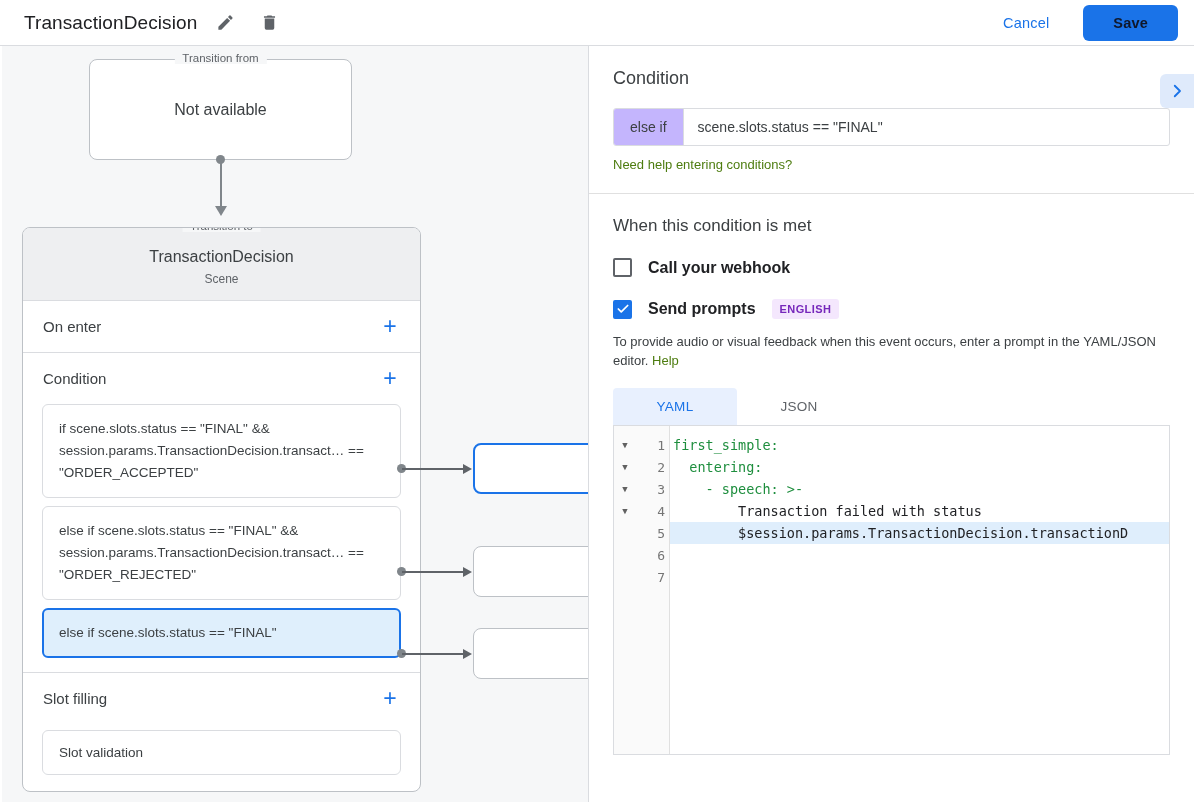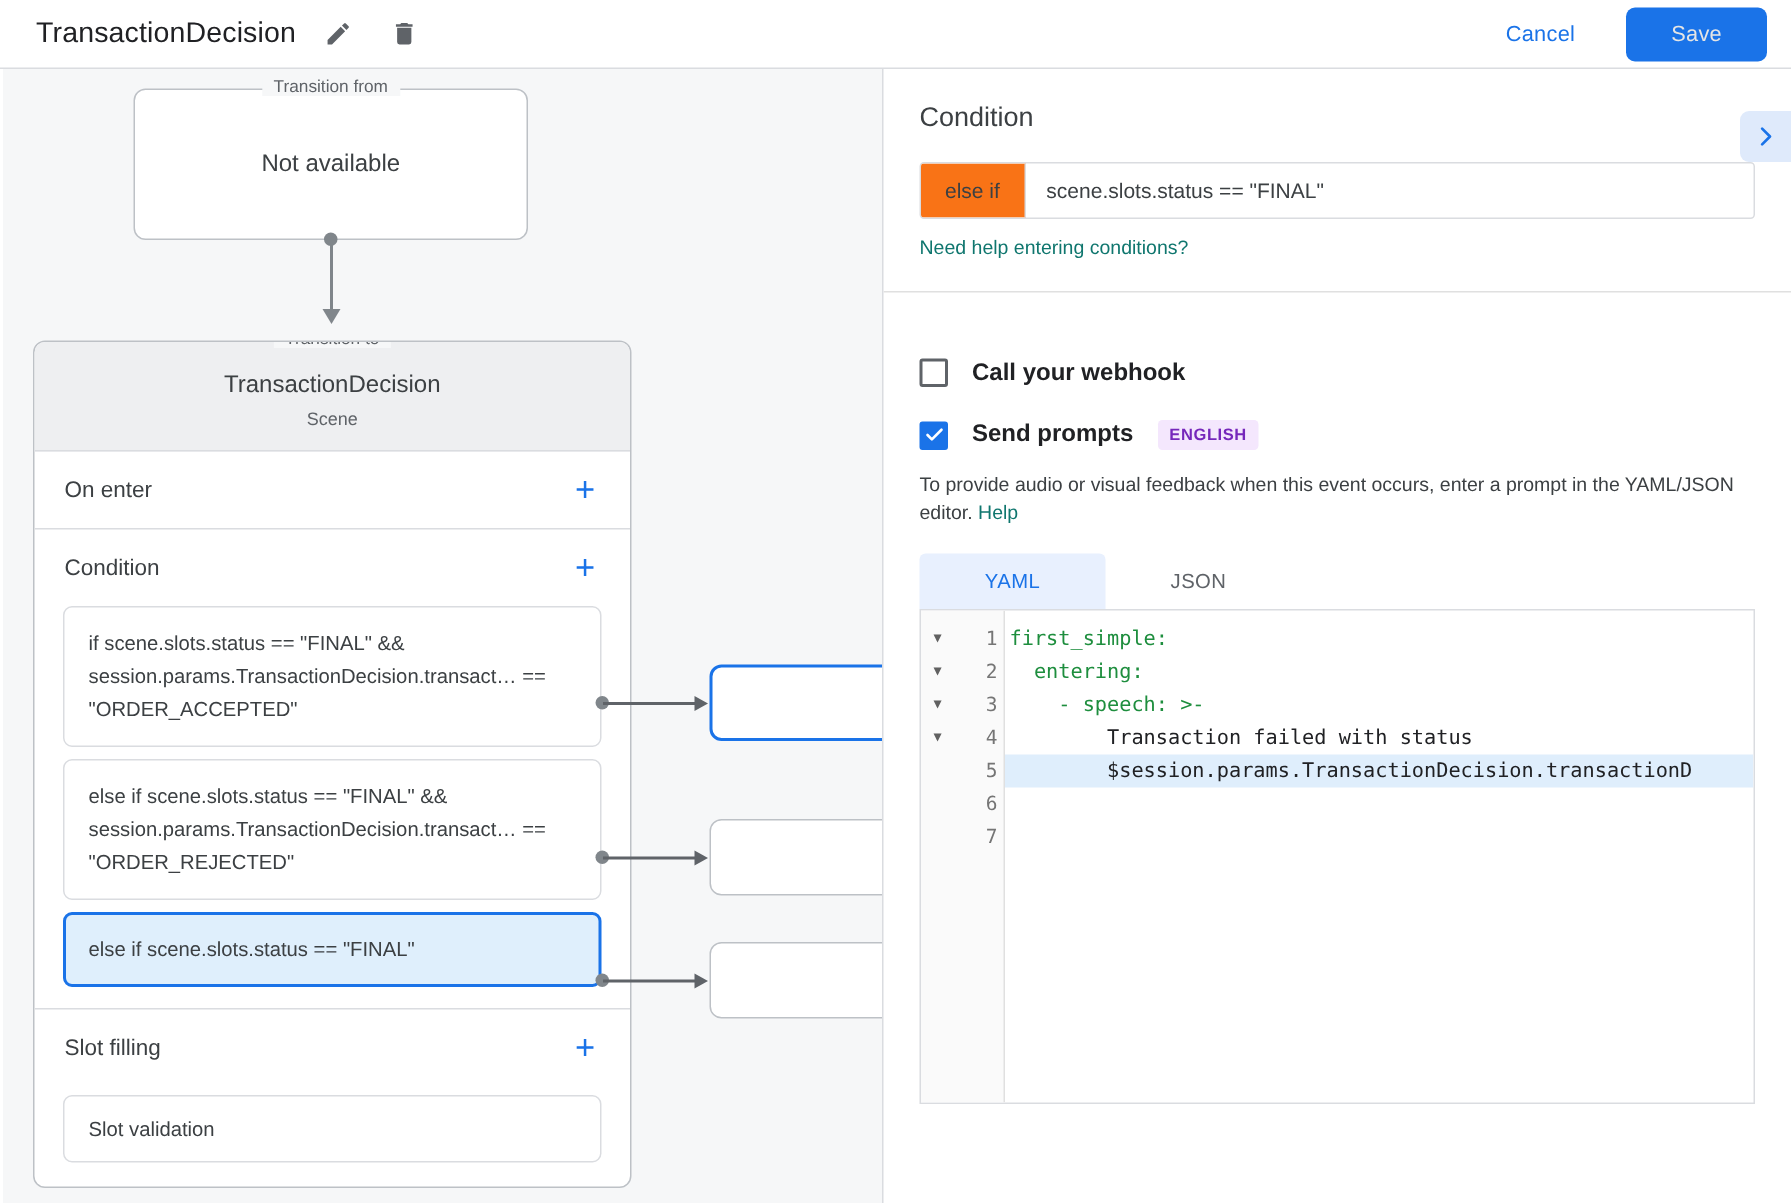--- a/index.html
+++ b/index.html
@@ -29,21 +29,21 @@
     border-radius: 50%; cursor: pointer;
   }
   .icon-btn:first-of-type { margin-left: 22px; }
   .topbar-spacer { flex: 1 1 auto; }
   .btn-text {
     color: #1a73e8; font-size: 14.5px; font-weight: 500;
     padding: 9px 16px; border-radius: 4px; cursor: pointer;
     letter-spacing: .2px; background: none; border: none;
   }
   .btn-filled {
-    background: #1a73e8; color: #e5e5e5; font-size: 14.5px; font-weight: 400;
+    background: #1a73e8; color: #0f172a; font-size: 14.5px; font-weight: 700;
     padding: 10px 30px; border-radius: 6px; border: none; cursor: pointer;
     margin-left: 18px; letter-spacing: .2px;
   }
 
   
   .canvas {
     position: absolute; top: 46px; left: 2px; width: 588px; height: 756px;
     background: #f6f7f8; overflow: hidden;
   }
   .fieldset {
@@ -145,30 +145,30 @@
   .collapse-btn {
     position: absolute; right: 0px; top: 28px; width: 34px; height: 34px;
     background: #dfeafb; border-radius: 6px 0 0 6px;
     display: flex; align-items: center; justify-content: center; cursor: pointer;
   }
   .cond-row {
     display: flex; margin-top: 19px; border: 1px solid #dadce0; border-radius: 3px;
     overflow: hidden; height: 38px; background: #fff;
   }
   .cond-prefix {
-    background: #f97316; border-right: 1px solid #dadce0;
+    background: #c4b5fd; border-right: 1px solid #dadce0;
     display: flex; align-items: center; padding: 0 16px;
     font-size: 14px; color: #3c4043; white-space: nowrap;
   }
   .cond-value {
     flex: 1; display: flex; align-items: center; padding: 0 14px;
     font-size: 14px; color: #3c4043; border: none; outline: none;
     font-family: "Liberation Sans", sans-serif; background: transparent;
   }
-  .link { color: #0f766e; font-size: 13px; cursor: pointer; }
+  .link { color: #4d7c0f; font-size: 13px; cursor: pointer; }
   .help-link { display: inline-block; margin-top: 11px; }
 
   .sub-title { font-size: 17px; color: #3c4043; }
   .check-row { display: flex; align-items: center; margin-top: 22px; }
   .checkbox {
     width: 19px; height: 19px; border: 2px solid #5f6368; border-radius: 2px;
     background: #fff; cursor: pointer; flex: 0 0 auto;
   }
   .checkbox.checked {
     background: #1a73e8; border-color: #1a73e8;
@@ -327,20 +327,21 @@
 
       <div class="cond-row">
         <div class="cond-prefix">else if</div>
         <input class="cond-value" type="text" value="scene.slots.status == &quot;FINAL&quot;" style="">
       </div>
 
       <span class="link help-link">Need help entering conditions?</span>
     </div>
 
     <div class="panel-sec">
+      <div class="sub-title">When this condition is met</div>
 
       <div class="check-row">
         <span class="checkbox"></span>
         <span class="check-label">Call your webhook</span>
       </div>
 
       <div class="check-row">
         <span class="checkbox checked">
           <svg width="14" height="14" viewBox="0 0 24 24" fill="none" stroke="#ffffff" stroke-width="3" stroke-linecap="round" stroke-linejoin="round">
             <polyline points="20 6 9 17 4 12"></polyline>

